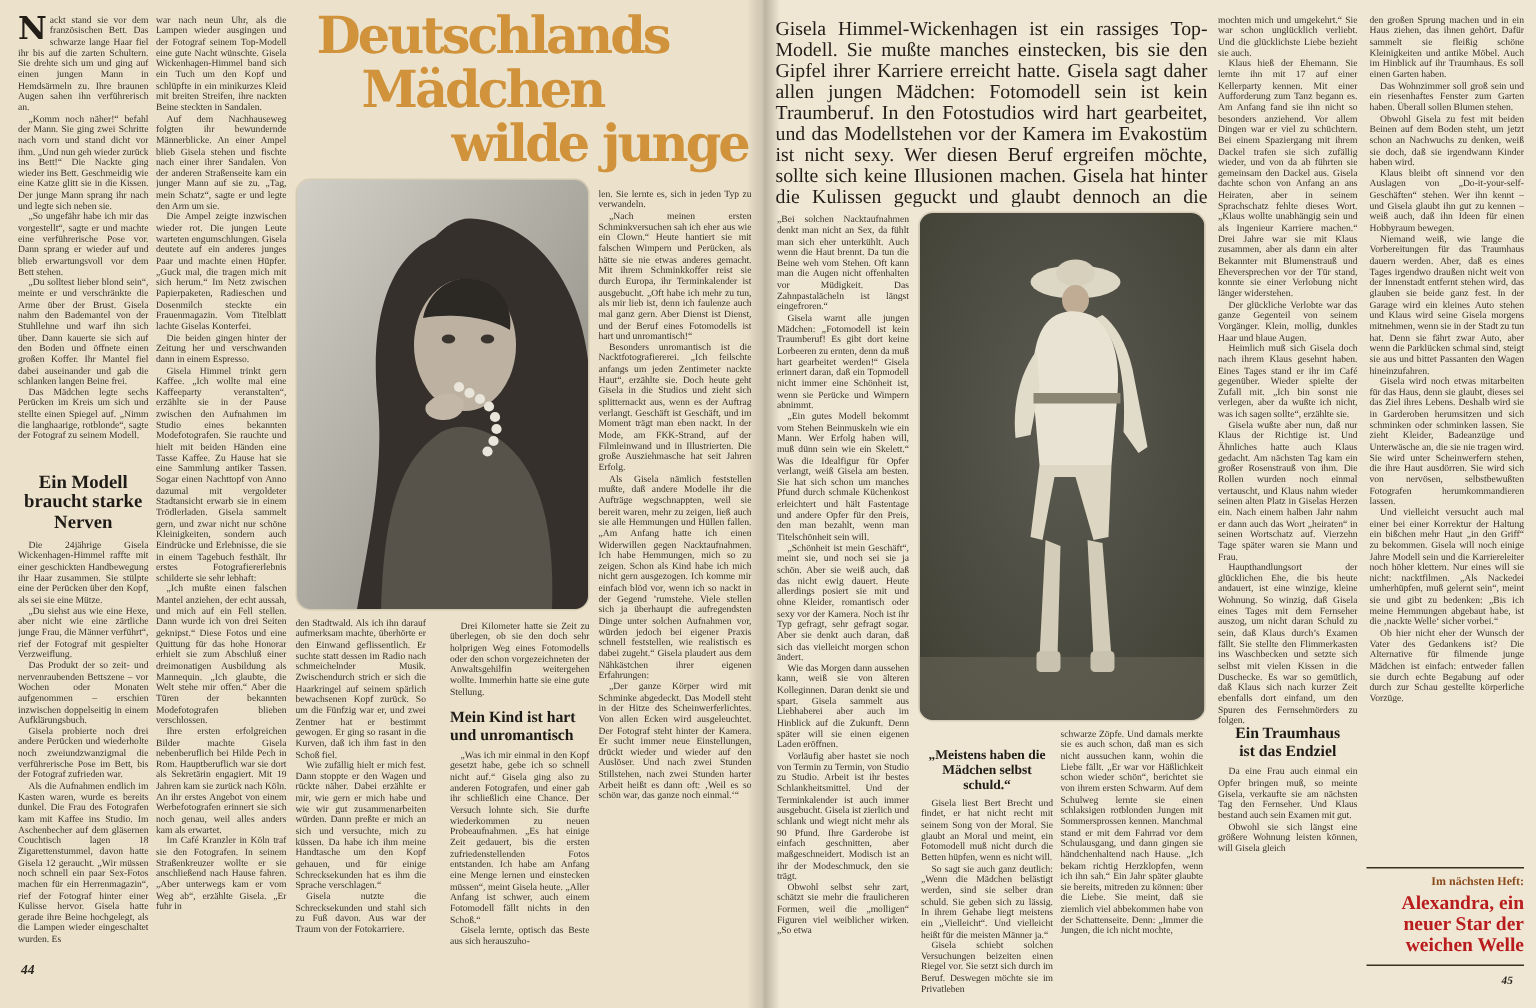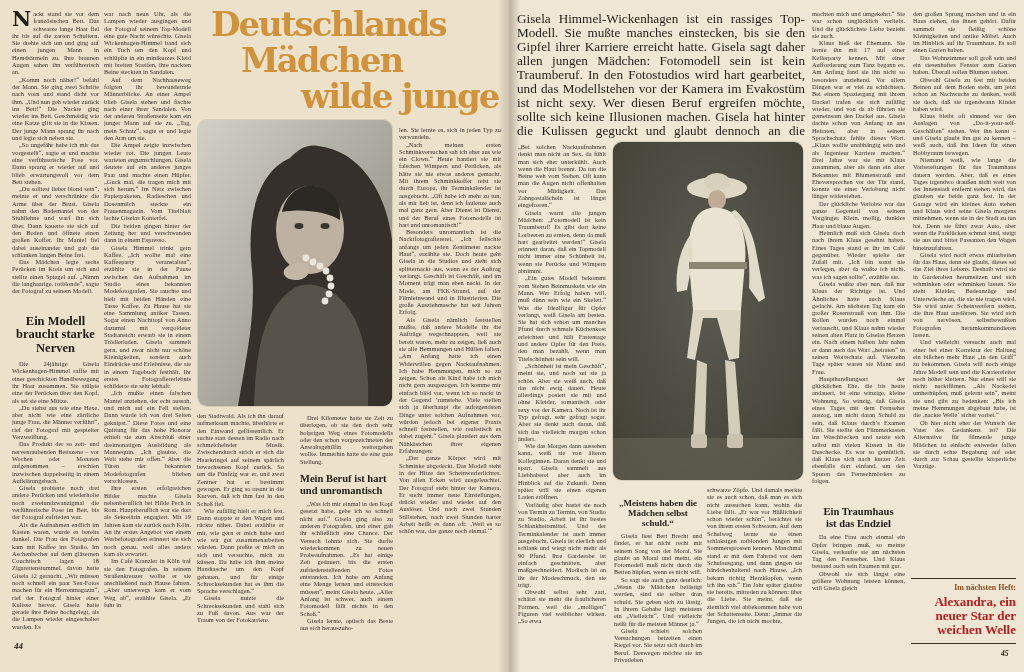--- a/index.html
+++ b/index.html
@@ -15,21 +15,21 @@
   .col p{margin:0;text-indent:7px;}
   .col .paras{margin:0;}
   .col p.opening{text-indent:0;}
   .no-first-indent .paras:first-child p:first-child{text-indent:0;}
   .dropcap{float:left;font-size:21px;line-height:16px;font-weight:bold;color:#221d17;
     padding:1px 2px 0 0;font-family:"DejaVu Serif",serif;}
   .subhead{font-weight:bold;color:#1f1b16;font-family:"Liberation Serif",serif;}
   .subhead.lg{font-size:12.5px;line-height:13.5px;text-align:center;margin:20px 0 5px;}
   .subhead.md{font-size:10.5px;line-height:11.5px;text-align:left;margin:8px 0 4px;}
   .subhead.sm{font-size:9px;line-height:10px;text-align:center;margin:12px 4px 4px;}
-  .subhead.tr{font-size:10.5px;line-height:11.5px;text-align:center;margin:22px 6px 4px;}
+  .subhead.tr{font-size:10.5px;line-height:11.5px;text-align:center;margin:0 6px 4px;}
   .headline{position:absolute;left:211px;top:6px;width:300px;color:#d0933c;
     font-family:"DejaVu Serif",serif;font-weight:bold;letter-spacing:-2px;}
   .headline .l{display:block;font-size:34px;line-height:36px;white-space:nowrap;}
   .headline .l2{margin-left:90px;}
   .headline .l3{margin-left:30px;}
   .intro{position:absolute;left:517px;top:12px;width:288px;height:126px;overflow:hidden;
     font-size:13.2px;line-height:14px;text-align:justify;color:#221d18;}
   .photo{position:absolute;border-radius:9px;overflow:hidden;box-shadow:0 0 0 1px rgba(80,60,30,.15);}
   .pagenum{position:absolute;font-weight:bold;color:#2a251f;font-style:italic;}
   .nextbox{position:absolute;left:911px;top:578px;width:105px;border-top:1.5px solid #3c2f1c;
@@ -123,21 +123,21 @@
         <p>den Stadtwald. Als ich ihn darauf aufmerksam machte, überhörte er den Einwand geflissentlich. Er suchte statt dessen im Radio nach schmeichelnder Musik. Zwischendurch strich er sich die Haarkringel auf seinem spärlich bewachsenen Kopf zurück. So um die Fünfzig war er, und zwei Zentner hat er bestimmt gewogen. Er ging so rasant in die Kurven, daß ich ihm fast in den Schoß fiel.</p>
         <p>Wie zufällig hielt er mich fest. Dann stoppte er den Wagen und rückte näher. Dabei erzählte er mir, wie gern er mich habe und wie wir gut zusammenarbeiten würden. Dann preßte er mich an sich und versuchte, mich zu küssen. Da habe ich ihm meine Handtasche um den Kopf gehauen, und für einige Schrecksekunden hat es ihm die Sprache verschlagen.“</p>
         <p>Gisela nutzte die Schrecksekunden und stahl sich zu Fuß davon. Aus war der Traum von der Fotokarriere.</p>
       </div>
   </div>
 
   <div class="col" style="left:300px;top:414px;width:93px;height:246px">
     <div class="paras">
         <p>Drei Kilometer hatte sie Zeit zu überlegen, ob sie den doch sehr holprigen Weg eines Fotomodells oder den schon vorgezeichneten der Anwaltsgehilfin weitergehen wollte. Immerhin hatte sie eine gute Stellung.</p>
       </div>
-    <h3 class="subhead md">Mein Beruf ist hart und unromantisch</h3>
+    <h3 class="subhead md">Mein Kind ist hart und unromantisch</h3>
     <div class="paras">
         <p>„Was ich mir einmal in den Kopf gesetzt habe, gebe ich so schnell nicht auf.“ Gisela ging also zu anderen Fotografen, und einer gab ihr schließlich eine Chance. Der Versuch lohnte sich. Sie durfte wiederkommen zu neuen Probeaufnahmen. „Es hat einige Zeit gedauert, bis die ersten zufriedenstellenden Fotos entstanden. Ich habe am Anfang eine Menge lernen und einstecken müssen“, meint Gisela heute. „Aller Anfang ist schwer, auch einem Fotomodell fällt nichts in den Schoß.“</p>
         <p>Gisela lernte, optisch das Beste aus sich herauszuho-</p>
       </div>
   </div>
 
   <div class="col no-first-indent" style="left:399px;top:126px;width:102px;height:534px">
     <div class="paras">
         <p>len. Sie lernte es, sich in jeden Typ zu verwandeln.</p>
         <p>„Nach meinen ersten Schminkversuchen sah ich eher aus wie ein Clown.“ Heute hantiert sie mit falschen Wimpern und Perücken, als hätte sie nie etwas anderes gemacht. Mit ihrem Schminkkoffer reist sie durch Europa, ihr Terminkalender ist ausgebucht. „Oft habe ich mehr zu tun, als mir lieb ist, denn ich faulenze auch mal ganz gern. Aber Dienst ist Dienst, und der Beruf eines Fotomodells ist hart und unromantisch!“</p>

